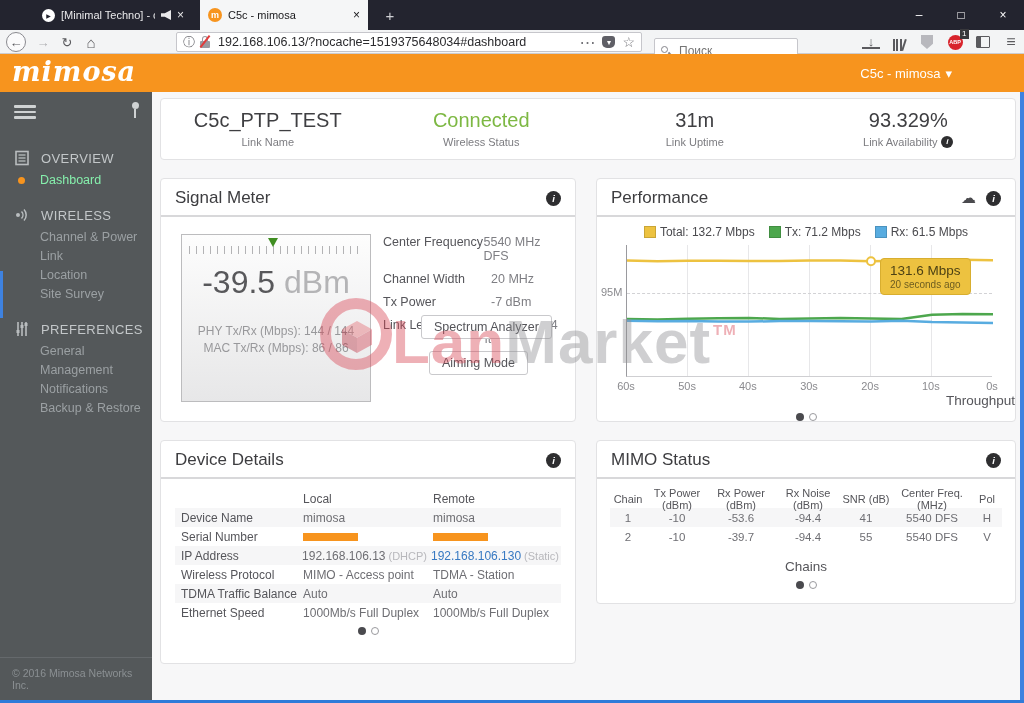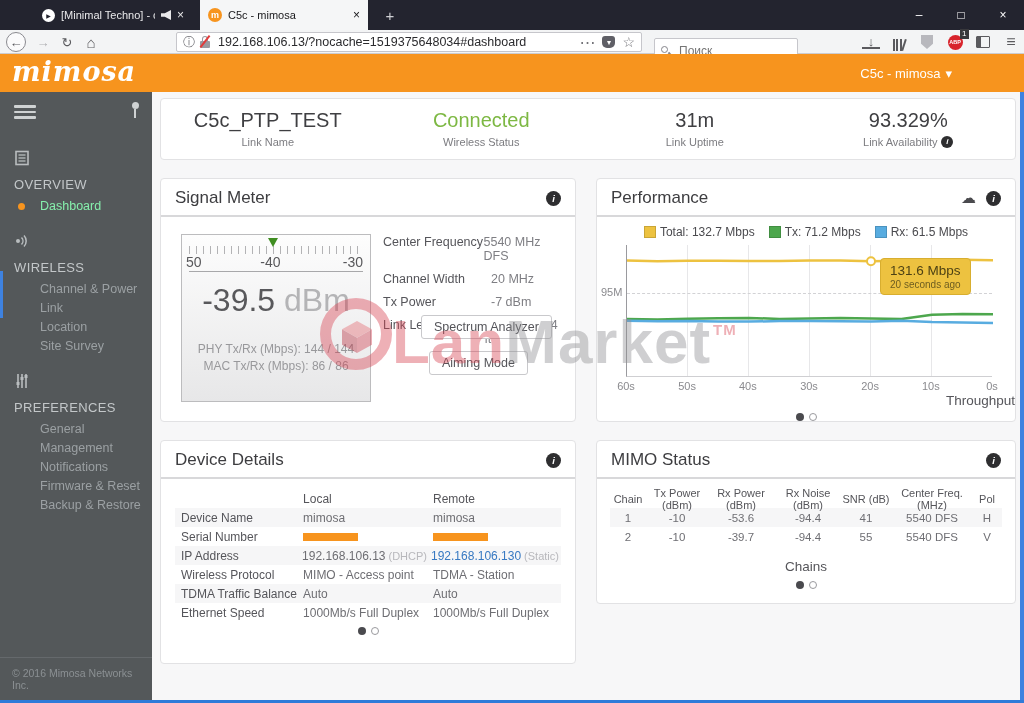--- a/index.html
+++ b/index.html
@@ -60,21 +60,21 @@
 
   
   .sidebar{position:absolute;left:0;top:92px;width:152px;height:611px;background:#54585a;}
   .burger{position:absolute;left:14px;top:13px;width:22px;display:flex;flex-direction:column;gap:3px;}
   .burger span{height:2.5px;background:#cfd2d3;border-radius:1px;}
   .pin-ico{position:absolute;right:13px;top:10px;width:8px;height:18px;}
   .pin-head{width:7px;height:7px;border-radius:50%;background:#cfd2d3;margin:0 auto;}
   .pin-stem{width:1.5px;height:9px;background:#cfd2d3;margin:0 auto;}
   .side-nav{position:absolute;left:0;top:40px;width:100%;}
   .nav-section{margin-top:14px;}
-  .nav-head{display:flex;align-items:flex-start;gap:11px;padding:4px 14px;color:#c3c7c9;font-size:13px;letter-spacing:.4px;flex-direction:column;}
+  .nav-head{display:flex;align-items:flex-end;gap:11px;padding:4px 14px;color:#c3c7c9;font-size:13px;letter-spacing:.4px;}
   .nav-head svg{flex:none;}
   .nav-item{padding:2.5px 10px 2.5px 40px;color:#9ba0a3;font-size:12.5px;position:relative;cursor:default;}
   .nav-item.active{color:#86efac;}
   .active-bullet{position:absolute;left:18px;top:7px;width:7px;height:7px;border-radius:50%;background:#f7941e;}
   .side-footer{position:absolute;left:0;bottom:12px;width:100%;border-top:1px solid #65696c;padding:9px 12px 0;color:#8b9093;font-size:10.5px;}
 
   .main{position:absolute;left:152px;top:92px;width:872px;height:611px;background:#f7f7f8;}
   .panel{position:absolute;background:#fff;border:1px solid #e2e2e4;border-radius:4px;}
   .panel-title-row{display:flex;align-items:center;justify-content:space-between;padding:9px 14px 7px;border-bottom:2px solid #d8d8da;}
   .panel-title{font-size:17px;color:#3d3d40;}
@@ -311,21 +311,20 @@
               </g>
               <rect x="2.5" y="9" width="3" height="3" fill="#b9bdbf"></rect>
               <rect x="6.5" y="4" width="3" height="3" fill="#b9bdbf"></rect>
               <rect x="10.5" y="2" width="3" height="3" fill="#b9bdbf"></rect>
             </svg>
           <span>PREFERENCES</span>
         </div>
         <div class="nav-item"><span>General</span></div>
         <div class="nav-item"><span>Management</span></div>
         <div class="nav-item"><span>Notifications</span></div>
-        <div class="nav-item"><span>Firmware &amp; Reset</span></div>
         <div class="nav-item"><span>Backup &amp; Restore</span></div>
       </div>
 
     </div>
 
     <div class="side-footer">© 2016 Mimosa Networks Inc.</div>
   </div>
 
   <div class="main">
 
@@ -360,25 +359,20 @@
     <div class="panel signal-panel">
       <div class="panel-title-row">
         <span class="panel-title">Signal Meter</span>
         <span class="title-icons">
             <span class="info-badge">i</span>
           </span>
       </div>
       <div class="gauge">
         <div class="gauge-ticks">
           <div class="gauge-needle" id="gauge-needle" style="left: 48.425%;"></div>
-        </div>
-        <div class="gauge-labels">
-          <span class="gl-0">50</span>
-          <span class="gl-1">-40</span>
-          <span class="gl-2">-30</span>
         </div>
         <div class="gauge-value">
           <span>-39.5</span>
           <span class="gauge-unit">dBm</span>
         </div>
         <div class="gauge-rates">
           <div><span>PHY Tx/Rx (Mbps):</span> <span>144 / 144</span></div>
           <div><span>MAC Tx/Rx (Mbps):</span> <span>86 / 86</span></div>
         </div>
       </div>

